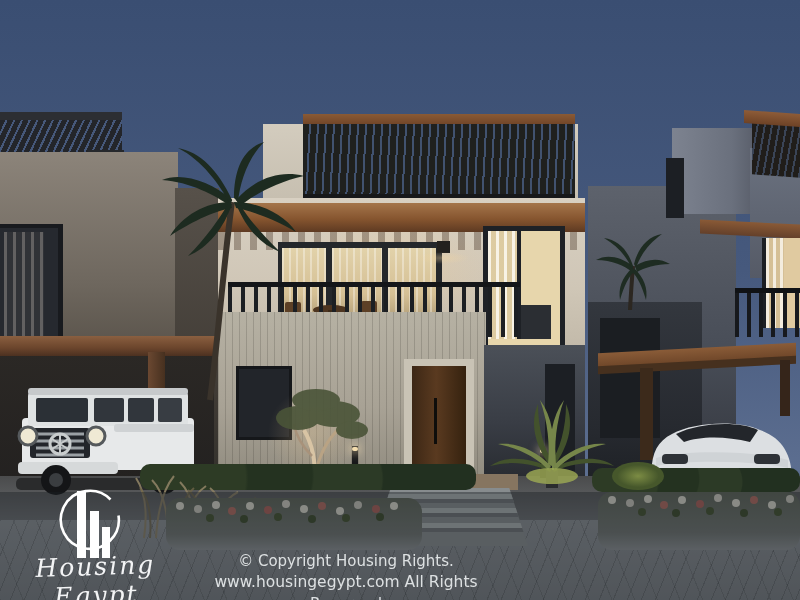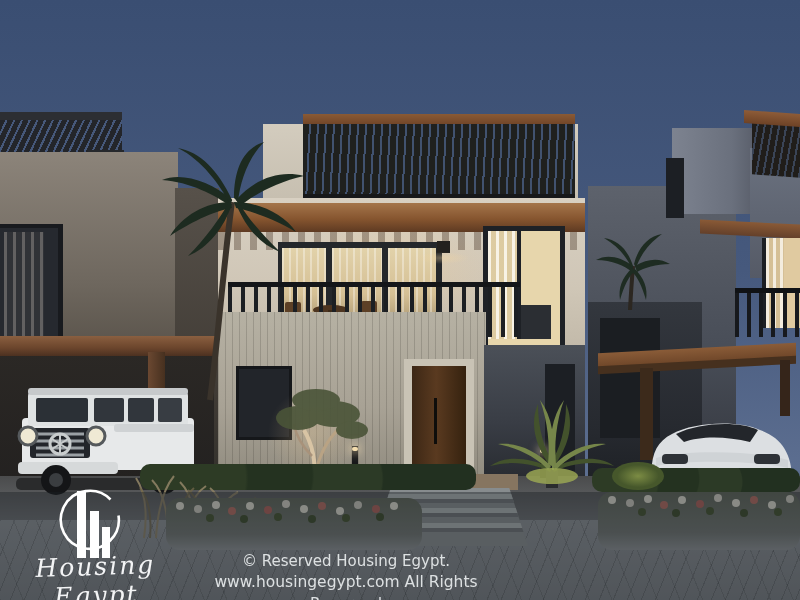--- a/index.html
+++ b/index.html
@@ -395,17 +395,17 @@
     <svg width="80" height="76" viewBox="0 0 80 76">
       <path d="M58.5 11.5 A29 29 0 1 0 66.5 27.5" fill="none" stroke="#ffffff" stroke-width="2.6"></path>
       <rect x="25" y="3" width="9" height="67" fill="#ffffff"></rect>
       <rect x="38" y="23" width="9" height="47" fill="#ffffff"></rect>
       <rect x="50" y="39" width="8" height="31" fill="#ffffff"></rect>
     </svg>
   </div>
   <div class="abs logo-script">Housing Egypt</div>
 
   <div class="abs copyright">
-    <div class="l1">© Reserved Housing Egypt.</div>
+    <div class="l1">© Copyright Housing Rights.</div>
     <div class="l2">www.housingegypt.com All Rights Reserved</div>
   </div>
 
 </div>
 
 </body></html>

